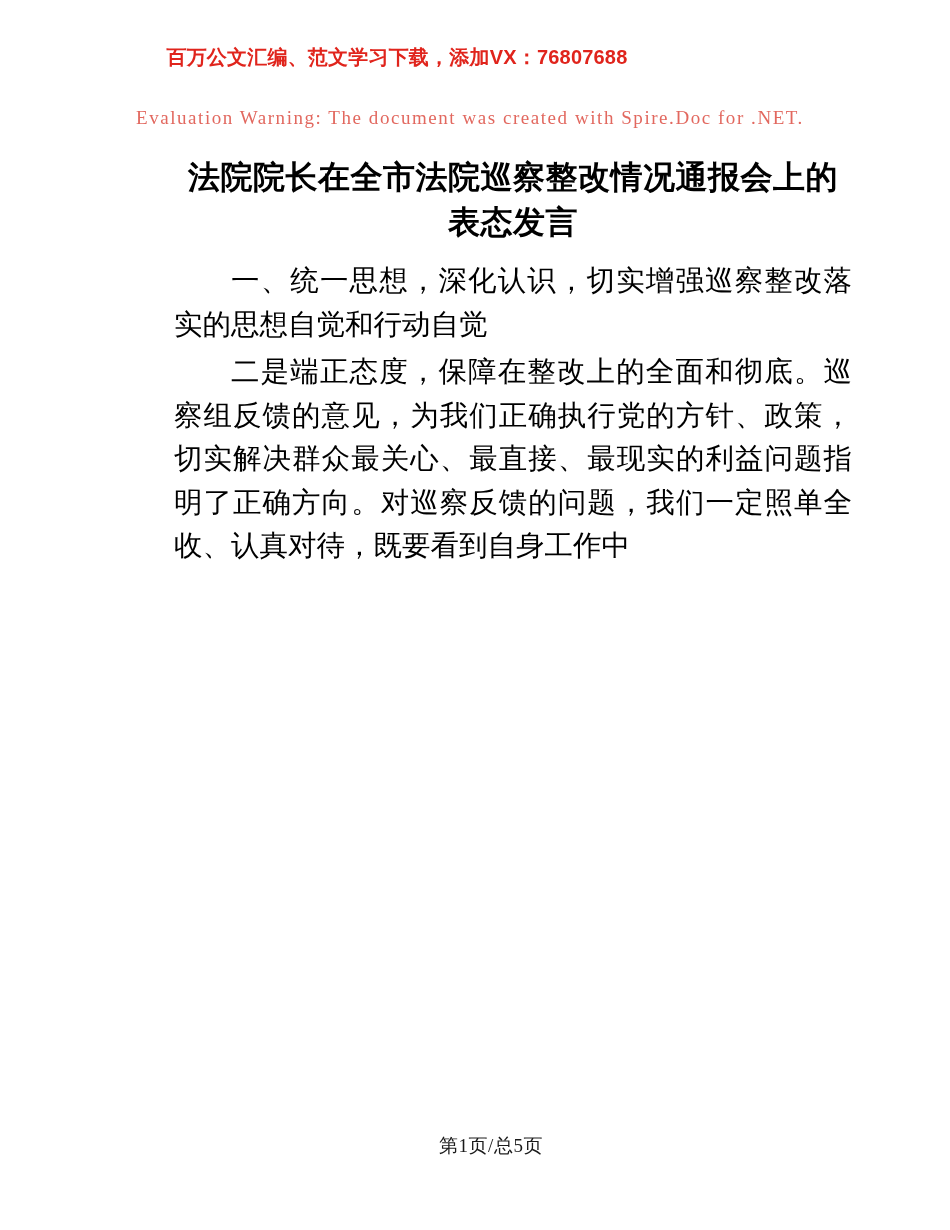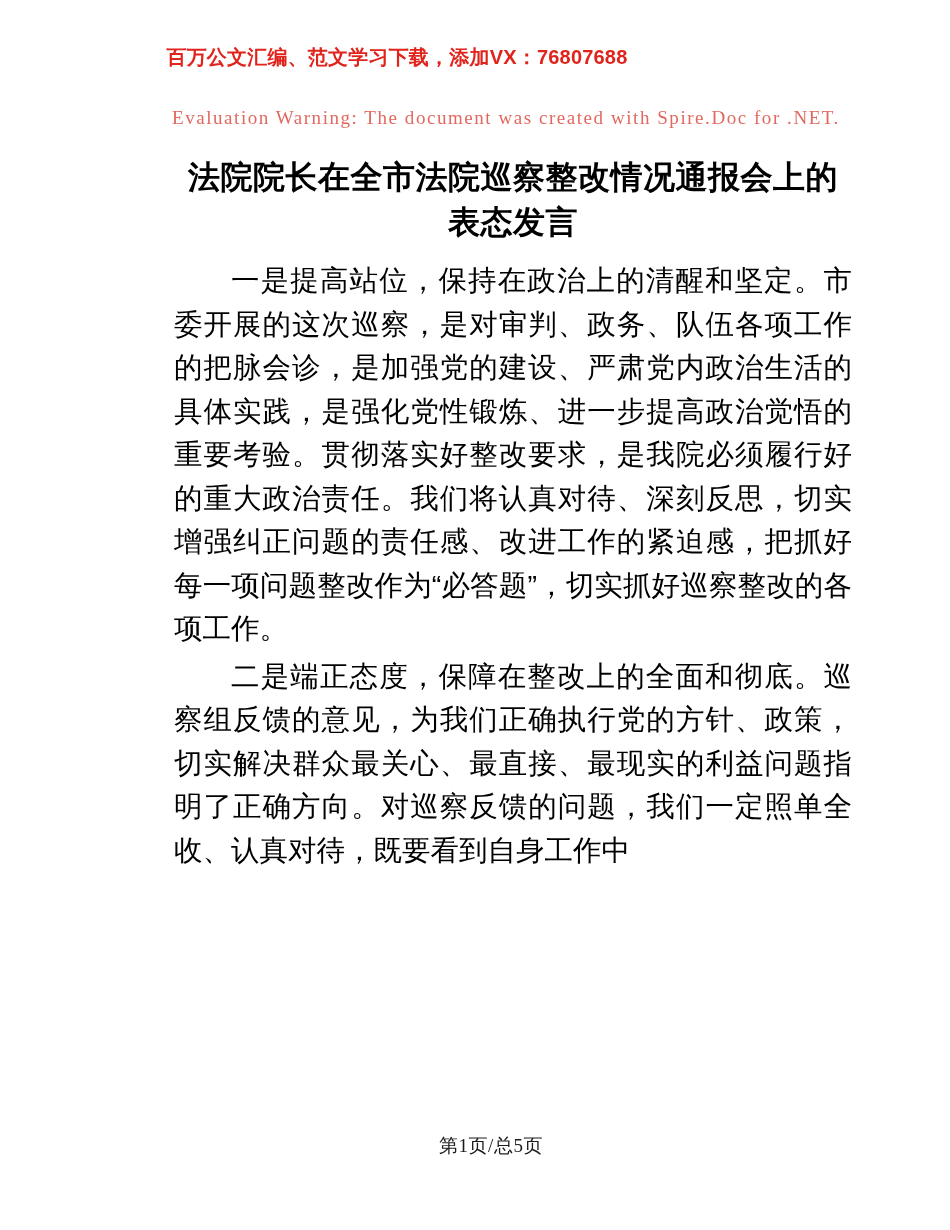--- a/index.html
+++ b/index.html
@@ -37,21 +37,20 @@
     position: absolute;
     top: 107px;
     left: 136px;
     width: 690px;
     color: #e2685f;
     font-family: "Liberation Serif", serif;
     font-size: 19px;
     font-weight: 400;
     letter-spacing: 1.55px;
     white-space: nowrap;
-    margin-left: 36px;
   }
 
   
   .doc-body {
     position: absolute;
     top: 155px;
     left: 138px;
     width: 678px;
     margin-left: 36px;
   }
@@ -104,22 +103,22 @@
 
   <div class="promo-line">百万公文汇编、范文学习下载，添加VX：76807688</div>
 
   <div class="eval-warning">Evaluation Warning: The document was created with Spire.Doc for .NET.</div>
 
   <div class="doc-body">
 
     <h1 class="doc-title">法院院长在全市法院巡察整改情况通报会上的表态发言</h1>
 
 
+    <p class="para heading">一、统一思想，深化认识，切实增强巡察整改落实的思想自觉和行动自觉</p>
 
-    <p class="para">一是提高站位，保持在政治上的清醒和坚定。市委开展的这次巡察，是对审判、政务、队伍各项工作的把脉会诊，是加强党的建设、严肃党内政治生活的具体实践，是强化党性锻炼、进一步提高政治觉悟的重要考验。贯彻落实好整改要求，是我院必须履行好的重大政治责任。我们将认真对待、深刻反思，切实增强纠正问题的责任感、改进工作的紧迫感，把抓好每一项问题整改作为“必答题”，切实抓好巡察整改的各项工作。</p>
 
     <p class="para">二是端正态度，保障在整改上的全面和彻底。巡察组反馈的意见，为我们正确执行党的方针、政策，切实解决群众最关心、最直接、最现实的利益问题指明了正确方向。对巡察反馈的问题，我们一定照单全收、认真对待，既要看到自身工作中</p>
 
   </div>
 
   <div class="page-footer">第1页/总5页</div>
 
 </div>
 
 </body></html>

